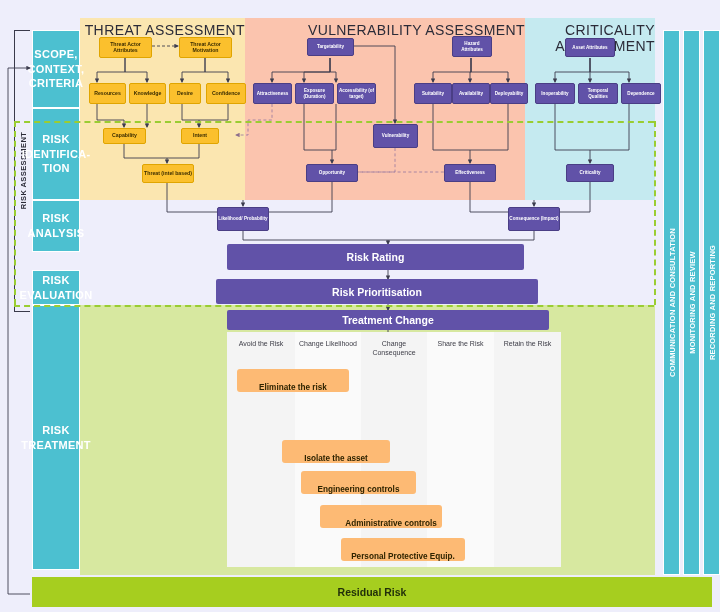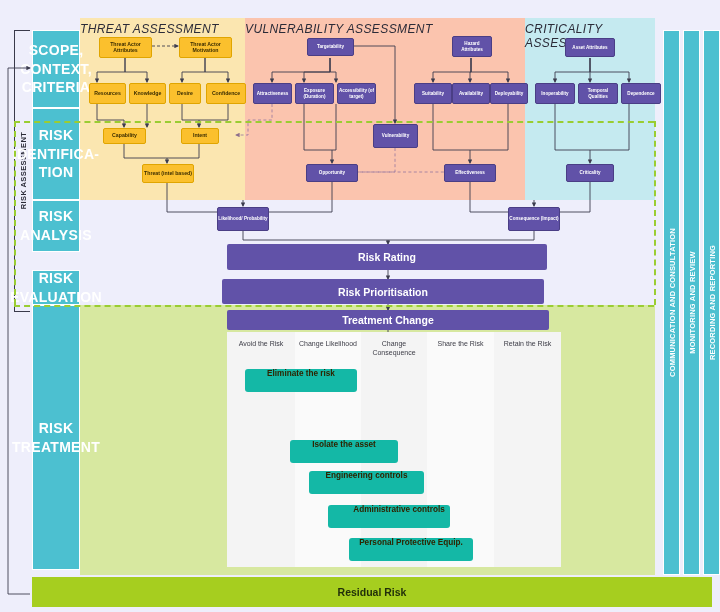--- a/index.html
+++ b/index.html
@@ -11,50 +11,50 @@
   
   .band{position:absolute;left:80px;width:575px;}
   .band-threat{background:#fbe6b0;}
   .band-vuln{background:#fbc4ae;}
   .band-crit{background:#c5eaf0;}
   .band-analysis{background:#eeeefb;}
   .band-treat{background:#d7e8a0;}
 
   
   .phase{position:absolute;left:32px;width:48px;background:#4cc0d0;
-         color:#ffffff;font-weight:bold;font-size:14px;letter-spacing:.3px;
+         color:#ffffff;font-weight:bold;font-size:11px;letter-spacing:.3px;
          display:flex;align-items:center;justify-content:center;text-align:center;
          line-height:1.35;border:1px solid #ffffff;box-sizing:border-box;}
 
   
   .vbar{position:absolute;top:30px;height:545px;width:17px;background:#4cc0d0;
         border:1px solid #ffffff;box-sizing:border-box;}
   .vbar span{display:block;white-space:nowrap;color:#fff;font-size:7.5px;font-weight:bold;
         letter-spacing:.2px;transform:rotate(-90deg);transform-origin:center;
         position:absolute;left:50%;top:50%;margin-left:-90px;margin-top:-5px;width:180px;text-align:center;}
 
   
   #risk-assessment-label{position:absolute;left:14px;top:30px;width:16px;height:282px;
         border:1.2px solid #3a3a4a;border-right:none;box-sizing:border-box;}
   #risk-assessment-label span{display:block;white-space:nowrap;font-size:7.5px;font-weight:bold;
         color:#2b2b38;letter-spacing:.4px;transform:rotate(-90deg);position:absolute;
         left:50%;top:50%;margin-left:-60px;margin-top:-5px;width:120px;text-align:center;}
 
   
-  .sect-title{position:absolute;font-size:12px;color:#2b2b38;letter-spacing:.4px;text-align:left;font-style:italic;}
+  .sect-title{position:absolute;font-size:14px;color:#2b2b38;letter-spacing:.4px;text-align:right;}
 
   
   .node{position:absolute;box-sizing:border-box;display:flex;align-items:center;
         justify-content:center;text-align:center;line-height:1.15;border-radius:2px;}
   .n-orange{background:#fbc02d;border:1px solid #e0a500;color:#3a2c00;font-size:5.2px;font-weight:bold;}
   .n-purple{background:#6152a8;border:1px solid #4a3e85;color:#ffffff;font-size:4.6px;font-weight:bold;}
   .bar-purple{background:#6152a8;color:#fff;font-size:10.5px;font-weight:bold;border-radius:2px;
         display:flex;align-items:center;justify-content:center;}
-  .t-orange{background:#14b8a6;color:#2f2400;font-size:8.2px;font-weight:bold;border-radius:3px;
-        display:flex;align-items:flex-start;justify-content:center;text-align:center;margin-left:8px;}
+  .t-orange{background:#fdba74;color:#2f2400;font-size:8.2px;font-weight:bold;border-radius:3px;
+        display:flex;align-items:flex-end;justify-content:center;text-align:center;}
 
   
   #treat-table{position:absolute;left:227px;top:332px;width:334px;height:235px;background:#f4f4f4;}
   .tcol{position:absolute;top:0;height:235px;box-sizing:border-box;}
   .tcol.alt{background:#fafafa;}
   .tcol .th{position:absolute;top:7px;left:0;width:100%;text-align:center;font-size:7px;
         color:#3c3c46;line-height:1.3;}
 
   
   .dashline{position:absolute;height:0;border-top:2.2px dashed #9acd32;}
@@ -276,24 +276,24 @@
       <span>Criticality</span>
     </div>
 
   <div class="node n-purple" style="left:217px;top:207px;width:52px;height:24px;">
       <span>Likelihood/ Probability</span>
     </div>
   <div class="node n-purple" style="left:508px;top:207px;width:52px;height:24px;">
       <span>Consequence (Impact)</span>
     </div>
 
-  <div class="bar-purple abs" style="left:227px;top:244px;width:320px;height:26px;">
+  <div class="bar-purple abs" style="left:227px;top:244px;width:297px;height:26px;">
       <span>Risk Rating</span>
     </div>
-  <div class="bar-purple abs" style="left:222px;top:279px;width:322px;height:25px;align-items:center;">
+  <div class="bar-purple abs" style="left:216px;top:279px;width:322px;height:25px;align-items:center;">
       <span>Risk Prioritisation</span>
     </div>
   <div class="bar-purple abs" style="left:227px;top:310px;width:322px;height:20px;">
       <span>Treatment Change</span>
     </div>
 
   <div id="treat-table">
     <div class="tcol" style="left:0px;width:68px;">
         <div class="th">Avoid the Risk</div>
       </div>

